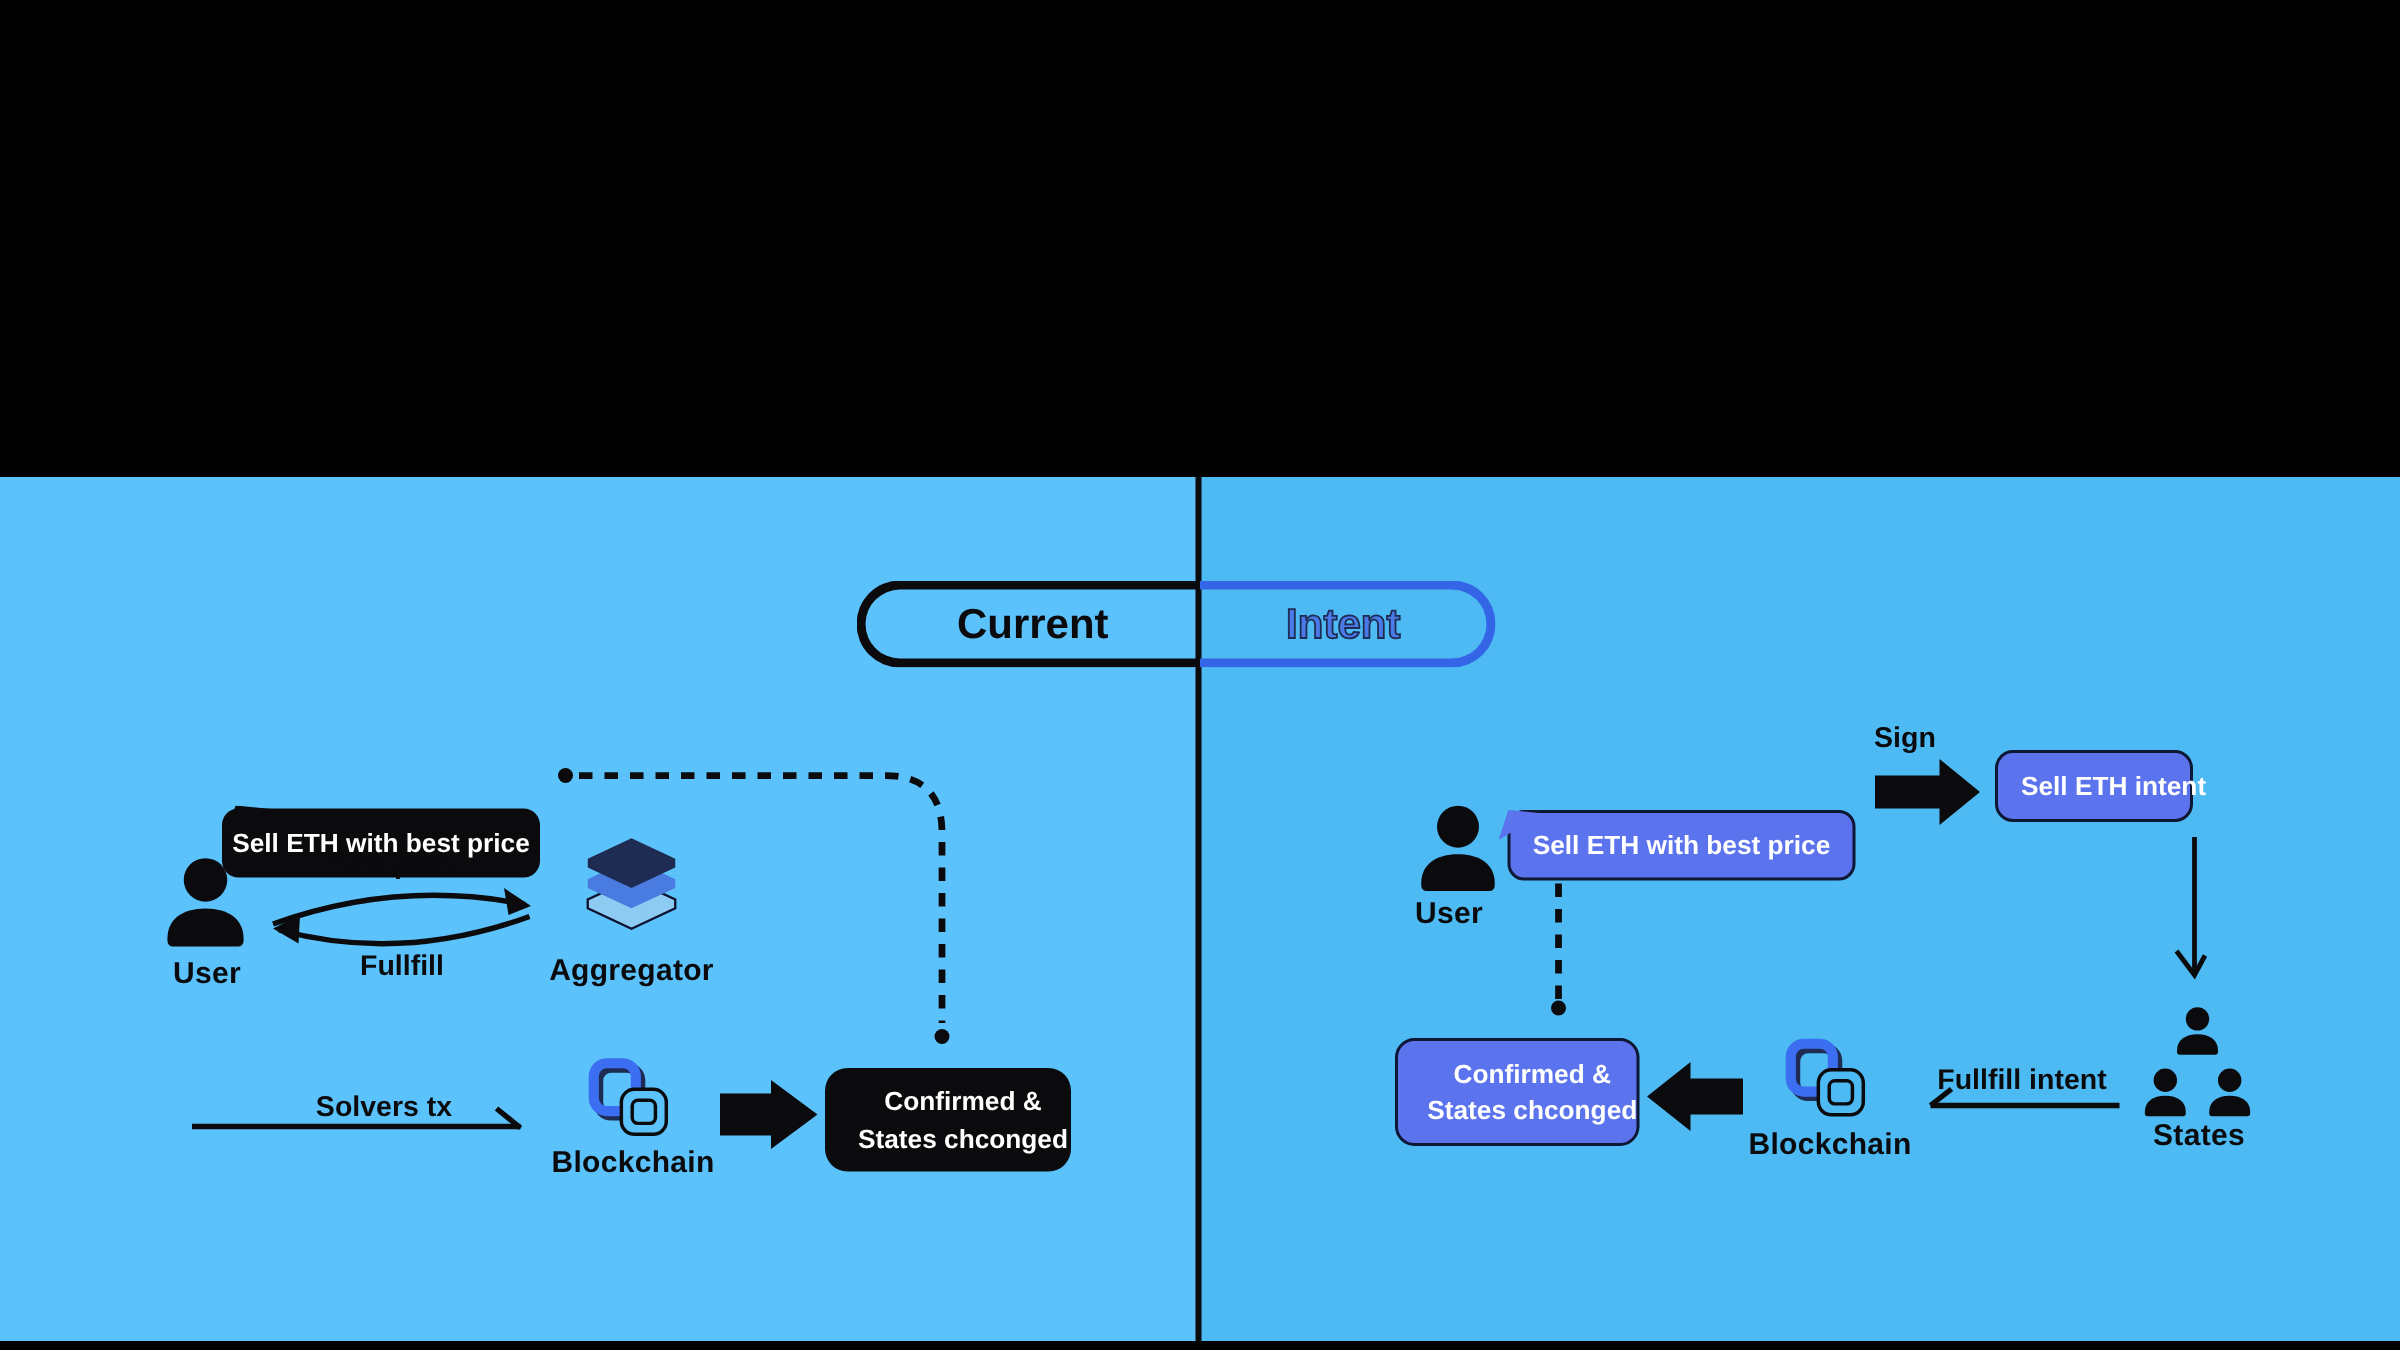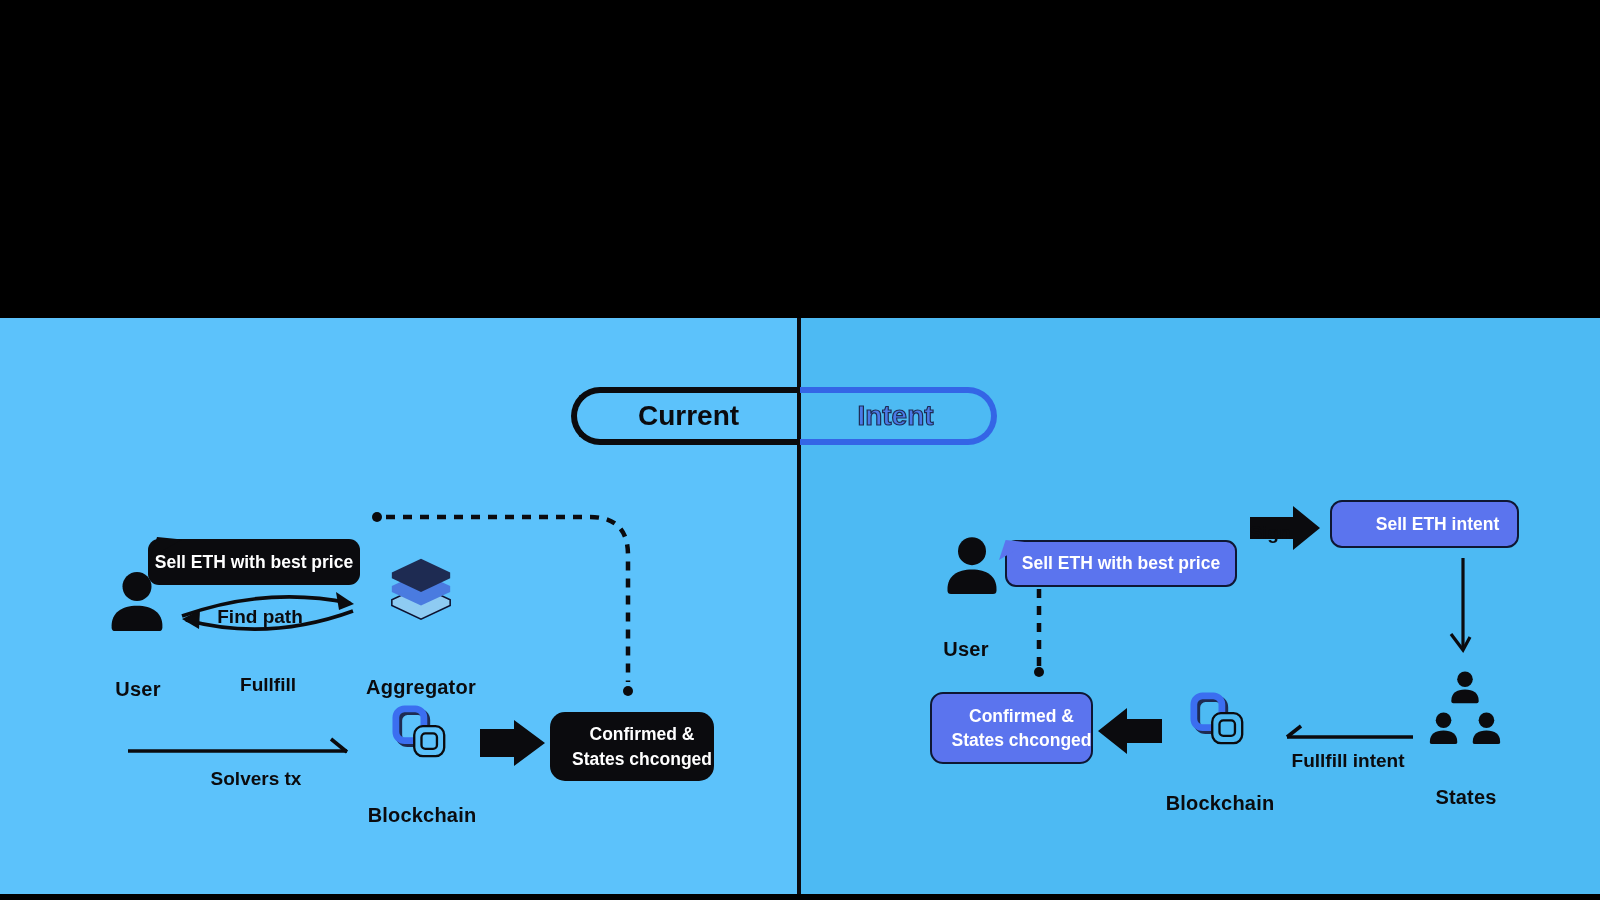--- a/index.html
+++ b/index.html
@@ -5,21 +5,21 @@
   html,body{margin:0;padding:0;background:#000;}
   body{font-family:"Liberation Sans","DejaVu Sans",sans-serif;}
   #canvas{position:relative;width:1600px;height:900px;background:#000;overflow:hidden;}
   .abs{position:absolute;}
   .half{position:absolute;top:318px;height:576px;}
   #half-left{left:0;width:800px;background:var(--bg-left);}
   #half-right{left:800px;width:800px;background:var(--bg-right);}
   #divider{left:797px;top:318px;width:4px;height:576px;background:var(--ink);}
   #overlay{left:0;top:0;width:1600px;height:900px;pointer-events:none;}
 
-  .lbl{font-weight:700;color:var(--ink);text-align:center;white-space:nowrap;margin-top:40px;}
+  .lbl{font-weight:700;color:var(--ink);text-align:center;white-space:nowrap;}
   .lbl-entity{font-size:20px;letter-spacing:.2px;}
   .lbl-arrow{font-size:19px;}
 
   .bubble{display:flex;align-items:center;justify-content:center;font-weight:700;
           color:var(--text-light);font-size:17.5px;border-radius:11px;white-space:nowrap;
           box-sizing:border-box;margin-top:40px;}
   .bubble-black{background:var(--ink);}
   .bubble-blue{background:var(--accent);border:2px solid #0e1733;}
   .tail{clip-path:polygon(0 100%,22% 0,100% 12%);}
   .tail-black{background:var(--ink);}
@@ -137,21 +137,21 @@
     <circle cx="32" cy="17" r="16" fill="var(--ink)"></circle>
     <path d="M32 38 c-17 0 -28 8 -28 22 v2 a4 4 0 0 0 4 4 h48 a4 4 0 0 0 4 -4 v-2 c0 -14 -11 -22 -28 -22 z" fill="var(--ink)"></path>
   </svg>
   <div class="abs lbl lbl-entity" style="left:926px;top:598px;width:80px;">User</div>
 
   <div class="abs bubble bubble-blue" style="left:1005px;top:500px;width:232px;height:47px;">Sell ETH with best price</div>
   <div class="abs tail tail-blue" style="left:999px;top:540px;width:30px;height:20px;"></div>
 
   <div class="abs lbl lbl-arrow" style="left:1238px;top:482px;width:64px;">Sign</div>
 
-  <div class="abs actionbox" style="left:1330px;top:500px;width:189px;height:48px;padding-left:26px;">Sell ETH intent</div>
+  <div class="abs actionbox" style="left:1330px;top:500px;width:132px;height:48px;padding-left:26px;">Sell ETH intent</div>
 
   <svg class="abs" style="left:1426px;top:670px;width:78px;height:78px;" viewBox="0 0 80 78">
     <defs>
       <g id="solver-person">
         <circle cx="16" cy="8.5" r="8" fill="var(--ink)"></circle>
         <path d="M16 19 c-8.5 0 -14 4 -14 11 v1 a2 2 0 0 0 2 2 h24 a2 2 0 0 0 2 -2 v-1 c0 -7 -5.5 -11 -14 -11 z" fill="var(--ink)"></path>
       </g>
     </defs>
     <use href="#solver-person" x="24" y="0"></use>
     <use href="#solver-person" x="2" y="42"></use>

